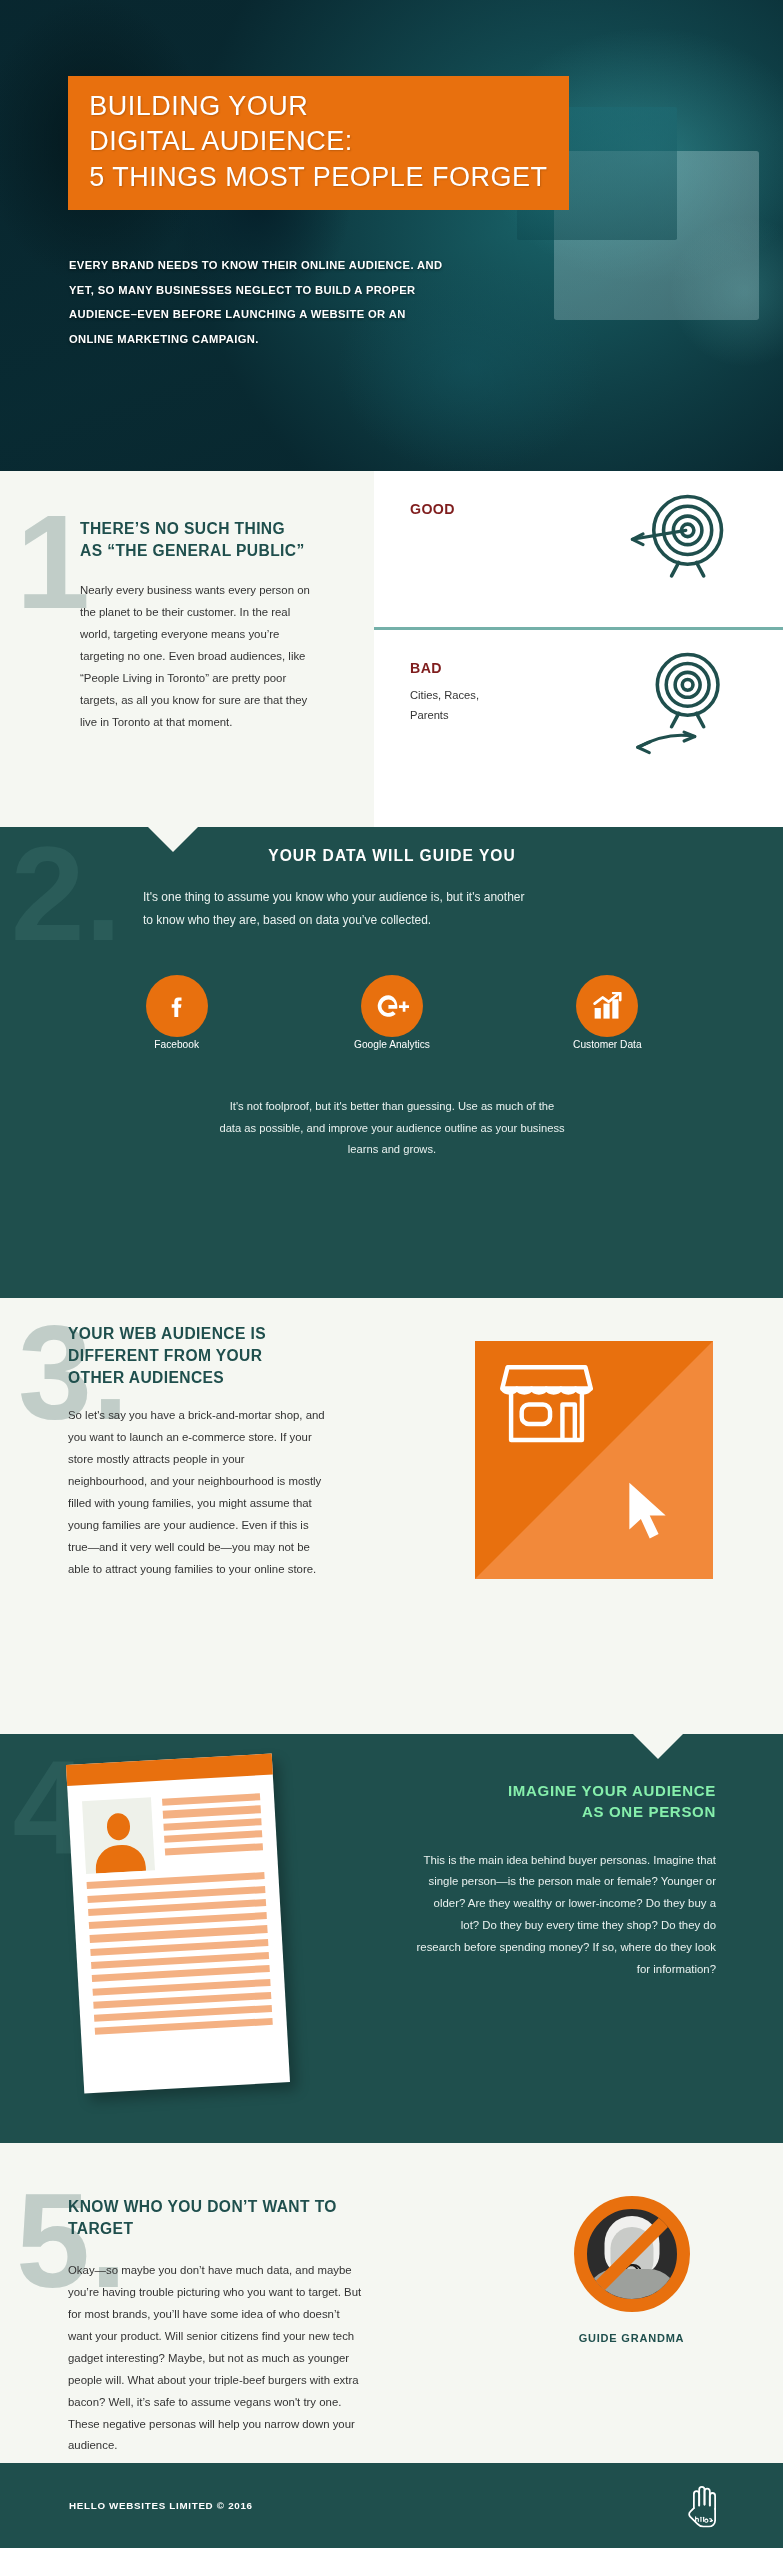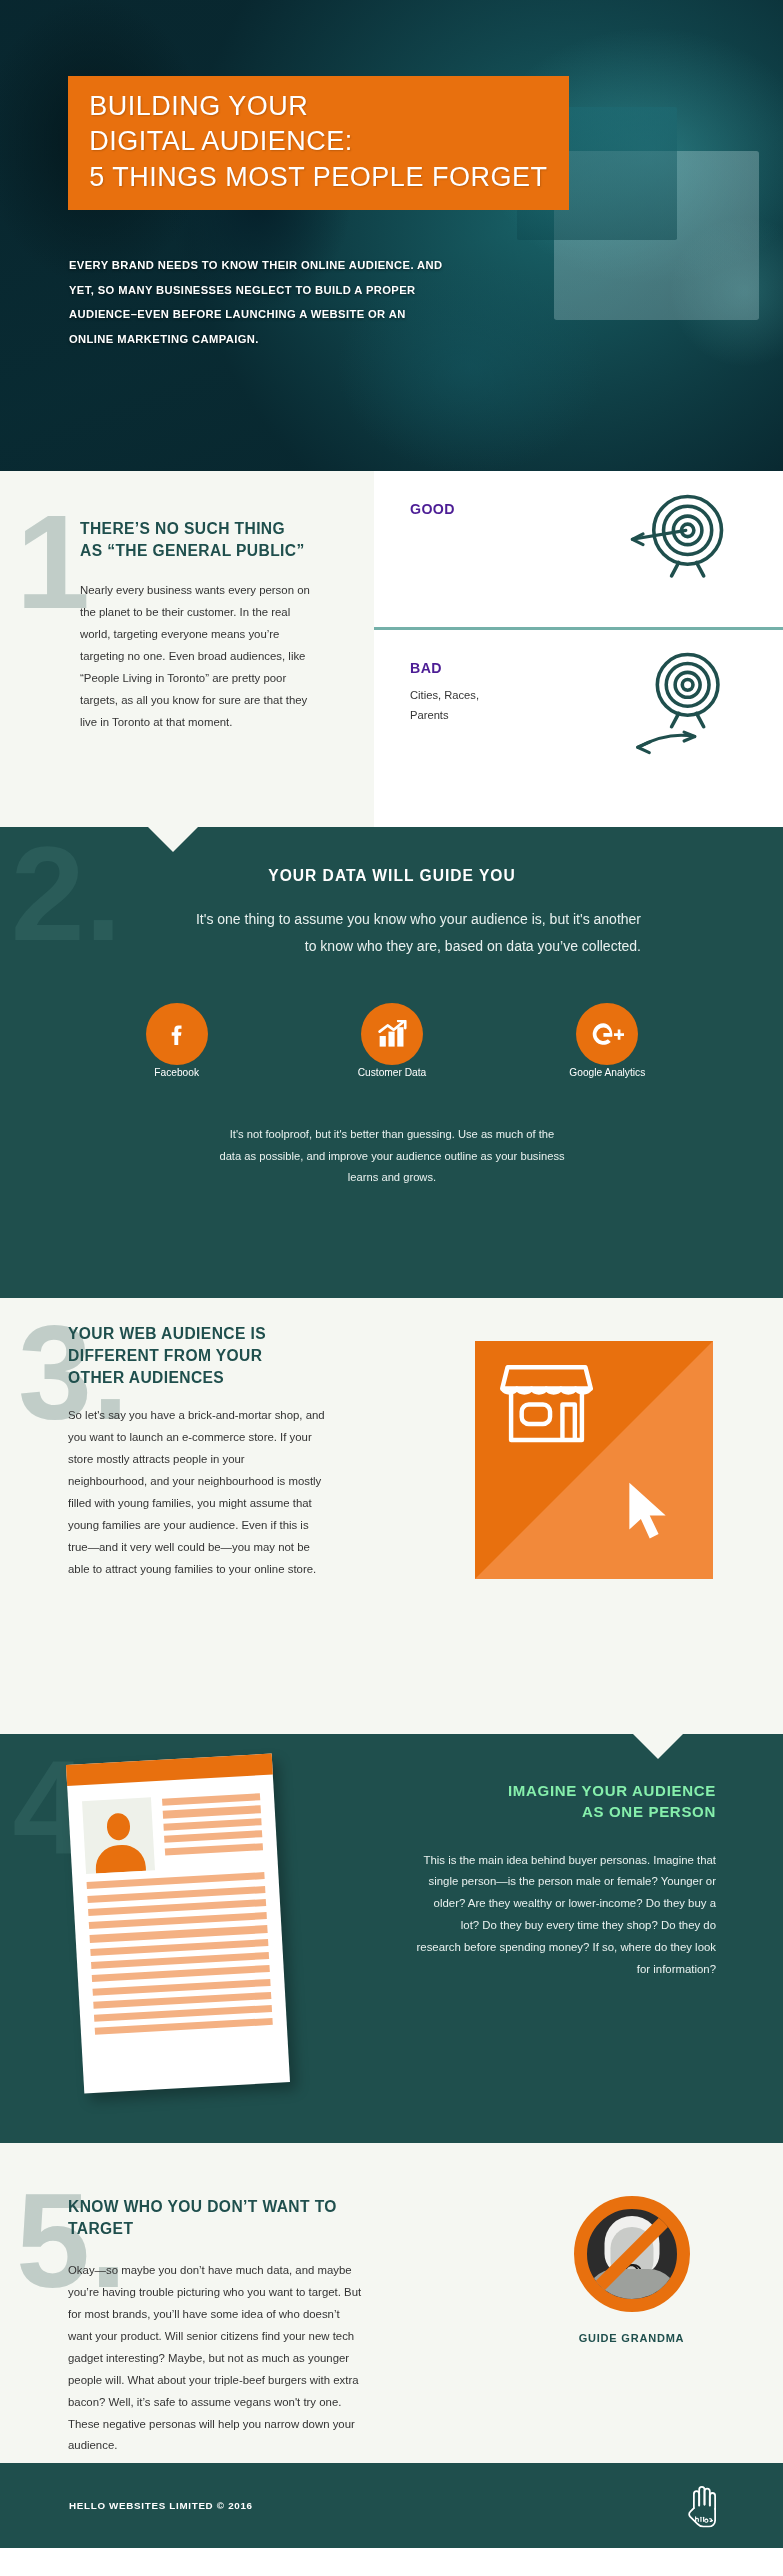--- a/index.html
+++ b/index.html
@@ -92,36 +92,36 @@
     color:#333333; font-size:11.4px; line-height:1.92;
   }
 
   
   .s1 { height:356px; }
   .s1-left  { position:absolute; left:80px; top:47px; width:233px; z-index:2; }
   .s1 .bignum { left:16px; top:37px; }
   .s1-left .body { margin-top:18px; }
   .s1-right { position:absolute; left:374px; top:0; width:410px; height:356px; background:#ffffff; }
   .gb-block { position:relative; padding:30px 0 0 36px; height:156px; }
-  .gb-title { color:#4c1d95; font-size:14.2px; font-weight:700; letter-spacing:0.4px; }
+  .gb-title { color:#7f1d1d; font-size:14.2px; font-weight:700; letter-spacing:0.4px; }
   .gb-list  { color:#333333; font-size:11.2px; line-height:1.8; margin-top:9px; white-space:pre-line; }
   .gb-rule  { height:2.7px; background:#74b0a9; margin:0; }
   .gb-icon  { position:absolute; right:50px; top:12.5px; }
 
   
   .s2 { height:471px; }
   .s2 .bignum { left:10.7px; top:12.5px; }
-  .s2-head { padding-top:40px; text-align:center; position:relative; z-index:2; }
+  .s2-head { padding-top:20px; text-align:center; position:relative; z-index:2; }
   .s2-head h2 {
     color:#ffffff; font-size:15.6px; font-weight:700;
     letter-spacing:1px; text-transform:uppercase;
   }
   .s2-lead {
-    margin:21.3px auto 0; width:498px; text-align:right;
-    color:#e9f1ef; font-size:14px; line-height:1.92; white-space:pre-line;
+    margin:21.3px auto 0; width:498px; text-align:left;
+    color:#e9f1ef; font-size:12px; line-height:1.92; white-space:pre-line;
   }
   .icon-row {
     margin-top:43px; display:flex; justify-content:space-around;
     padding:0 69px; position:relative; z-index:2;
   }
   .icon-cell { text-align:center; width:133px; }
   .icon-circle {
     width:62px; height:62px; border-radius:50%; background:#e8700e;
     margin:0 auto; display:flex; align-items:center; justify-content:center;
   }
@@ -321,39 +321,39 @@
         <div class="icon-circle">
           <svg width="30" height="30" viewBox="0 0 34 34">
             <path d="M21.5 7.5h-3.2c-2.6 0-4.3 1.7-4.3 4.4V15H11v4.1h3v10.4h4.4V19.1h3.1l.5-4.1h-3.6v-2.4c0-1 .3-1.6 1.6-1.6h2.1V7.5z" fill="#ffffff"></path>
           </svg>
         </div>
         <div class="icon-label">Facebook</div>
       </div>
 
       <div class="icon-cell">
         <div class="icon-circle">
+          <svg width="34" height="27" viewBox="0 0 38 30">
+            <path d="M15 2.5a12 12 0 1 0 8.2 20.8l-3.2-3a7.6 7.6 0 1 1 2.3-7.1H15v4.3h9.8c.1-.7.2-1.4.2-2.2C25 8.4 20.6 2.5 15 2.5z" fill="#ffffff"></path>
+            <path d="M31 9.5h3v4.2h4.2v3H34v4.2h-3v-4.2h-4.2v-3H31z" fill="#ffffff"></path>
+          </svg>
+        </div>
+        <div class="icon-label">Google Analytics</div>
+      </div>
+
+      <div class="icon-cell">
+        <div class="icon-circle">
           <svg width="30" height="28.5" viewBox="0 0 34 32">
             <rect x="3" y="18" width="7" height="12" fill="#ffffff"></rect>
             <rect x="13" y="13" width="7" height="17" fill="#ffffff"></rect>
             <rect x="23" y="8" width="7" height="22" fill="#ffffff"></rect>
             <path d="M3 13 L12 6 L19 11 L31 1" stroke="#ffffff" stroke-width="3" fill="none" stroke-linecap="round" stroke-linejoin="round"></path>
             <path d="M24 1 h8 v8" stroke="#ffffff" stroke-width="3" fill="none" stroke-linecap="round" stroke-linejoin="round"></path>
           </svg>
         </div>
         <div class="icon-label">Customer Data</div>
-      </div>
-
-      <div class="icon-cell">
-        <div class="icon-circle">
-          <svg width="34" height="27" viewBox="0 0 38 30">
-            <path d="M15 2.5a12 12 0 1 0 8.2 20.8l-3.2-3a7.6 7.6 0 1 1 2.3-7.1H15v4.3h9.8c.1-.7.2-1.4.2-2.2C25 8.4 20.6 2.5 15 2.5z" fill="#ffffff"></path>
-            <path d="M31 9.5h3v4.2h4.2v3H34v4.2h-3v-4.2h-4.2v-3H31z" fill="#ffffff"></path>
-          </svg>
-        </div>
-        <div class="icon-label">Google Analytics</div>
       </div>
     </div>
 
     <div class="s2-foot">It's not foolproof, but it's better than guessing. Use as much of the
 data as possible, and improve your audience outline as your business
 learns and grows.</div>
   </div>
 
   <div class="sec cream s3">
     <div class="bignum">3.</div>

